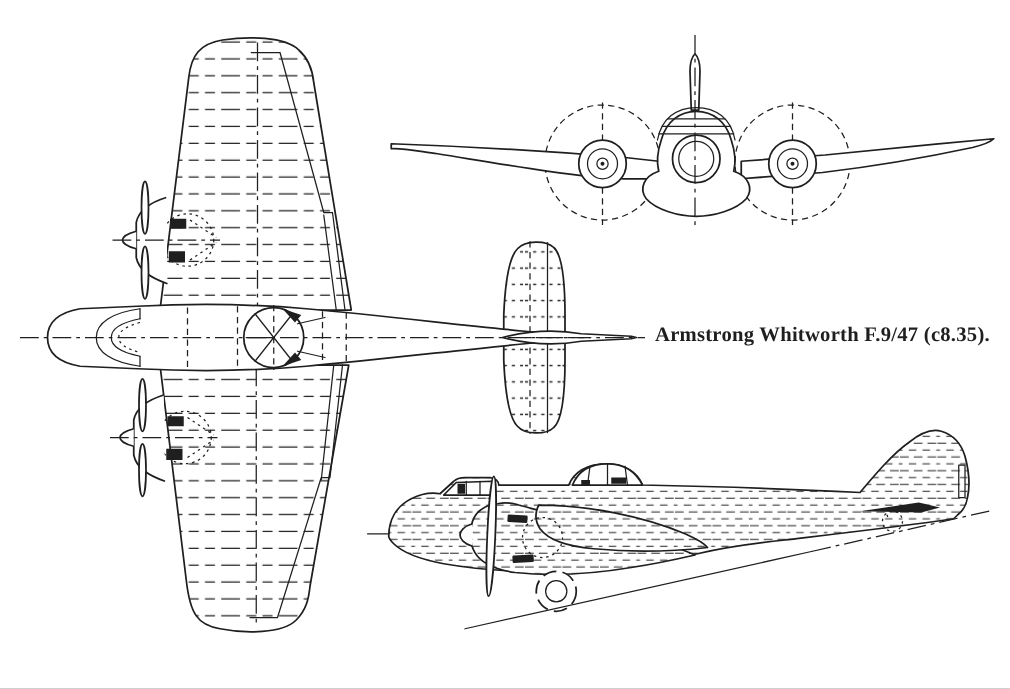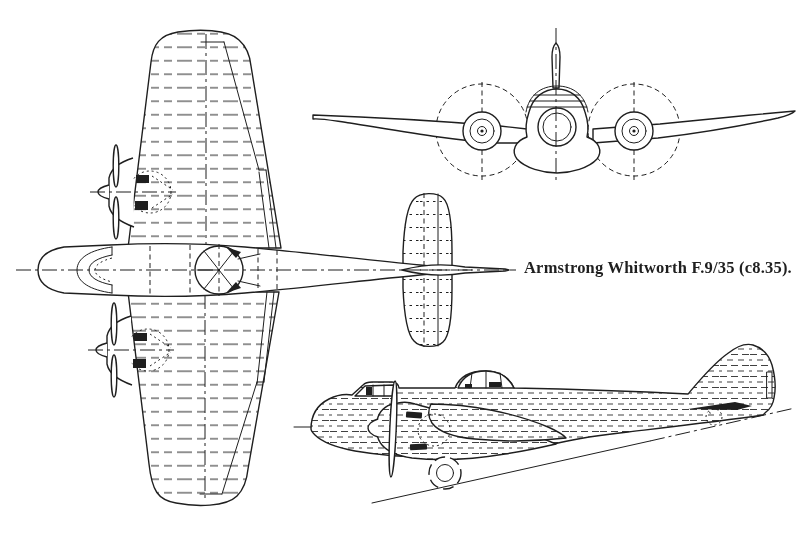--- a/index.html
+++ b/index.html
@@ -187,14 +187,14 @@
       </g>
       <polygon class="blk" points="688,409 735,402 752,406 737,410"></polygon>
       <circle class="dot" cx="714" cy="417" r="8"></circle>
       <path class="dot" d="M 708,407 L 711,416"></path>
       <path class="o2" d="M 767,372 L 772,372 L 772,398 L 767,398 Z"></path>
       <path class="o2" d="M 372,503 L 650,441"></path>
       <path class="cl" d="M 650,441 L 795,408"></path>
     </g>
   </svg>
 
-  <div class="caption">Armstrong Whitworth F.9/35 (c8.35).</div>
+  <div class="caption">Armstrong Whitworth F.9/47 (c8.35).</div>
 </div>
 
 </body></html>

